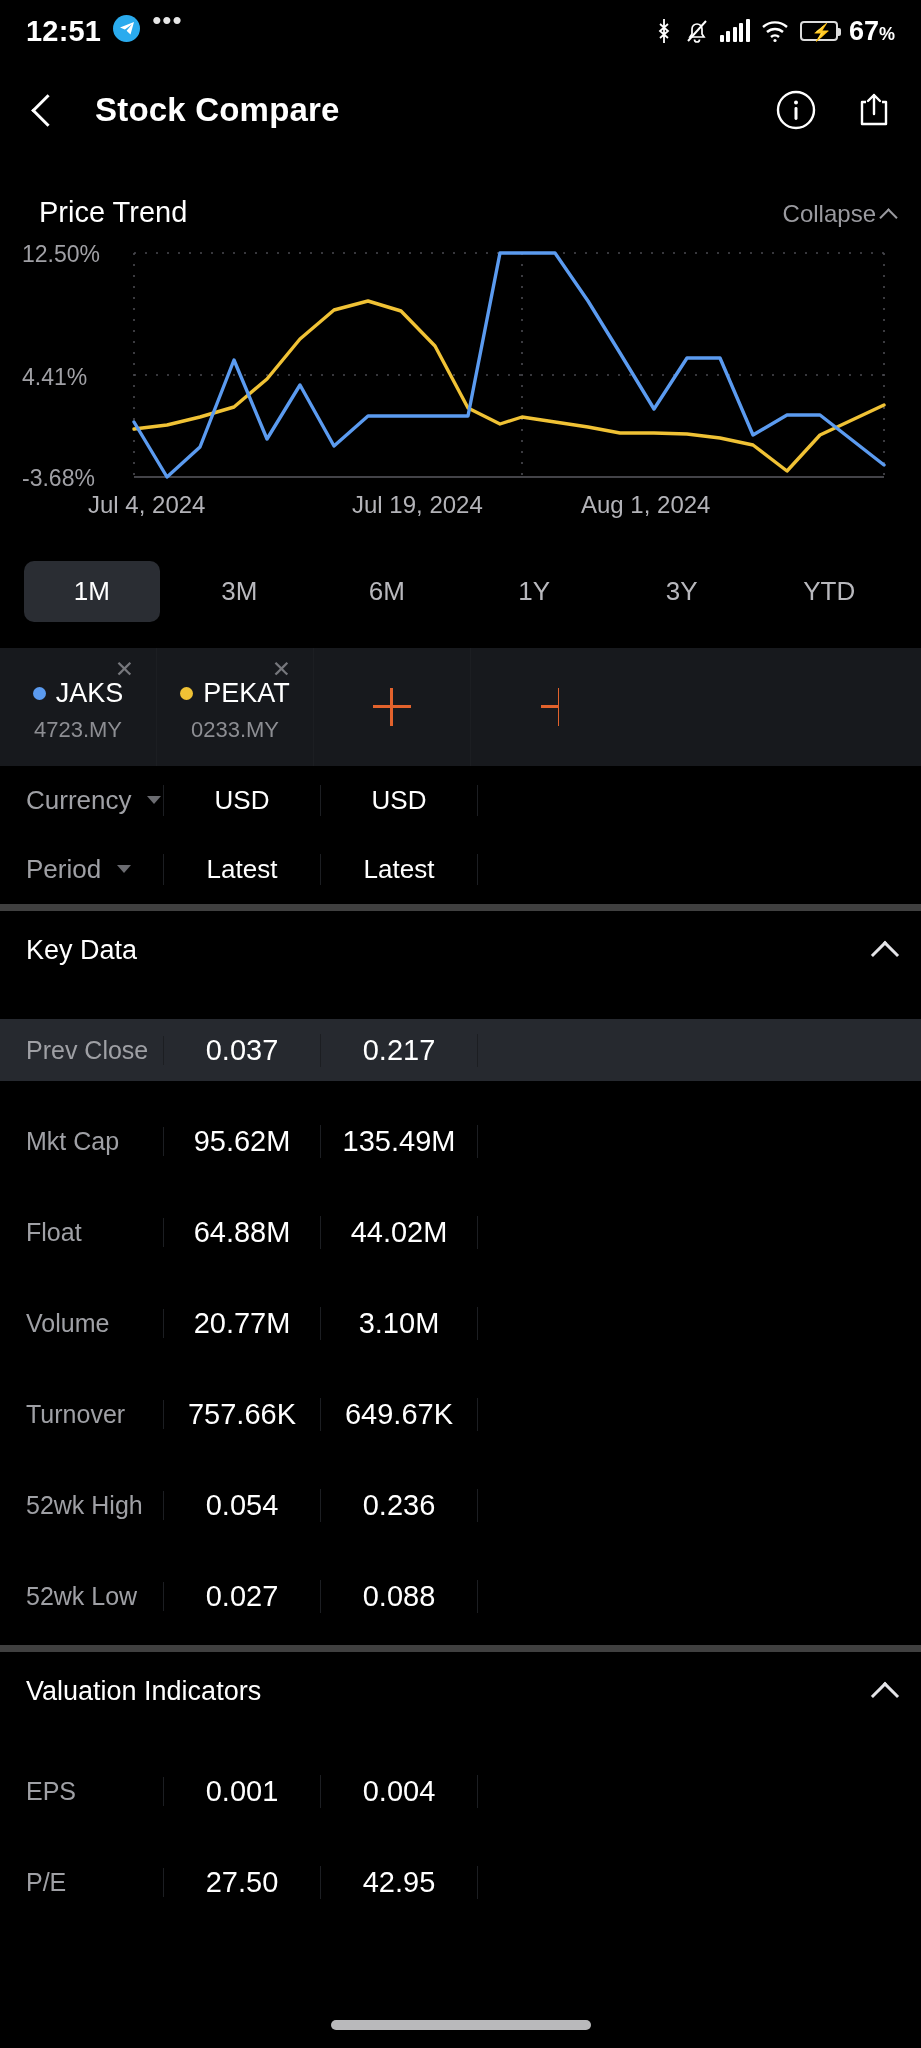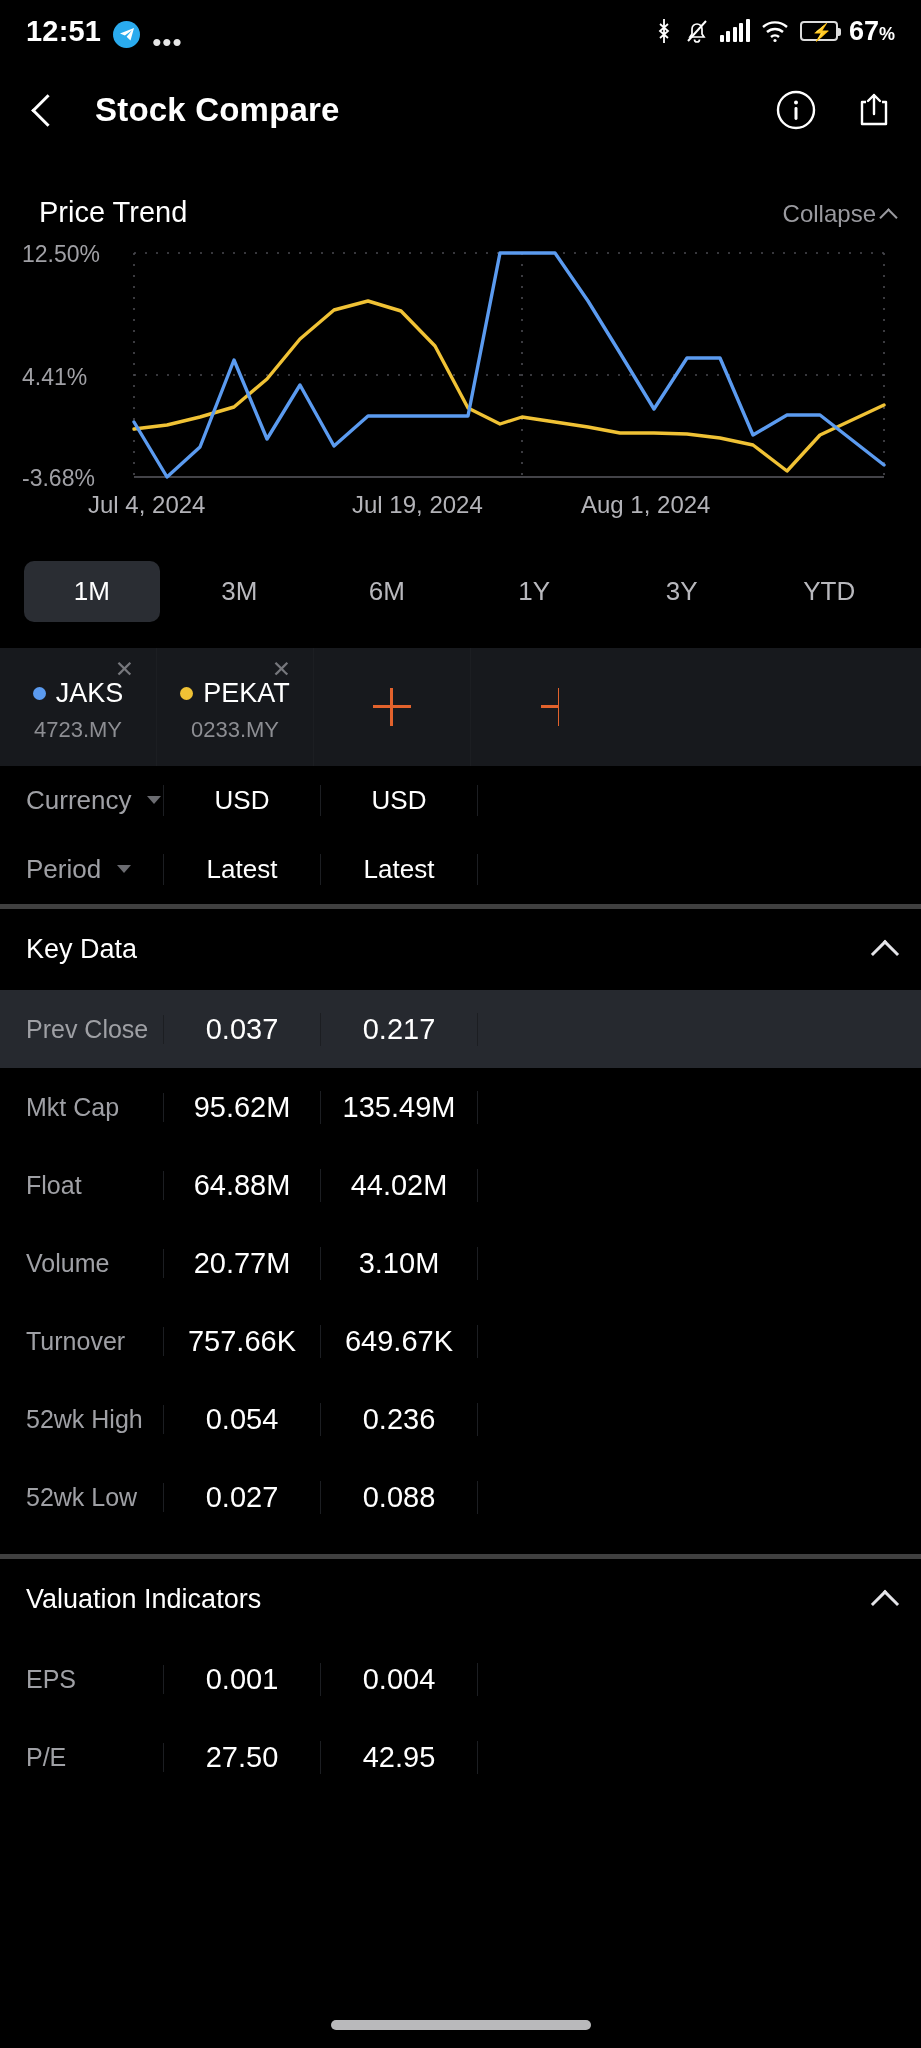--- a/index.html
+++ b/index.html
@@ -12,21 +12,21 @@
   body { position: relative; }
 
   
   .statusbar {
     height: 62px;
     display: flex; align-items: center;
     padding: 0 26px;
     color: #ffffff;
     background: #000000;
   }
-  .sb-left { display: flex; align-items: flex-end; gap: 12px; }
+  .sb-left { display: flex; align-items: flex-start; gap: 12px; }
   .sb-time { font-size: 29px; font-weight: 600; letter-spacing: .2px; }
   .sb-tg {
     width: 27px; height: 27px; border-radius: 50%;
     background: #2aabee; display: inline-flex;
     align-items: center; justify-content: center;
     color: #fff; font-size: 16px; line-height: 1;
   }
   .sb-dots { font-size: 26px; color: #e6e6e6; letter-spacing: 1px; line-height: 0.4; }
   .sb-right { margin-left: auto; display: flex; align-items: center; gap: 11px; }
   .sb-icon { display: inline-flex; align-items: flex-end; }
@@ -155,30 +155,30 @@
   .ctrl-row .col-label { display: flex; align-items: center; gap: 16px; }
   .caret-down-sm {
     width: 0; height: 0; border-left: 7px solid transparent;
     border-right: 7px solid transparent; border-top: 8px solid #6b6c71;
     display: inline-block;
   }
 
   .sub-header {
     display: flex; align-items: center;
     padding: 0 26px; height: 86px;
-    border-top: 5px solid #404040;
+    border-top: 7px solid #404040;
     font-size: 27px; color: #ffffff;
   }
   .sub-header .chev {
     margin-left: auto; width: 20px; height: 20px;
     border-left: 3px solid #e4e4e8; border-top: 3px solid #e4e4e8;
     transform: rotate(45deg); position: relative; top: 4px; cursor: pointer;
   }
 
-  .data-row { height: 78px; align-items: center; }
+  .data-row { height: 62px; align-items: center; margin-top: 29px; }
   .data-row .col-label { font-size: 25px; }
   .data-row .col-v { font-size: 29px; }
   .data-row.highlight { background: #26292f; }
 
   
   .gesture {
     position: absolute; bottom: 18px; left: 50%;
     transform: translateX(-50%);
     width: 260px; height: 10px; border-radius: 6px; background: #b9b9bb;
   }

